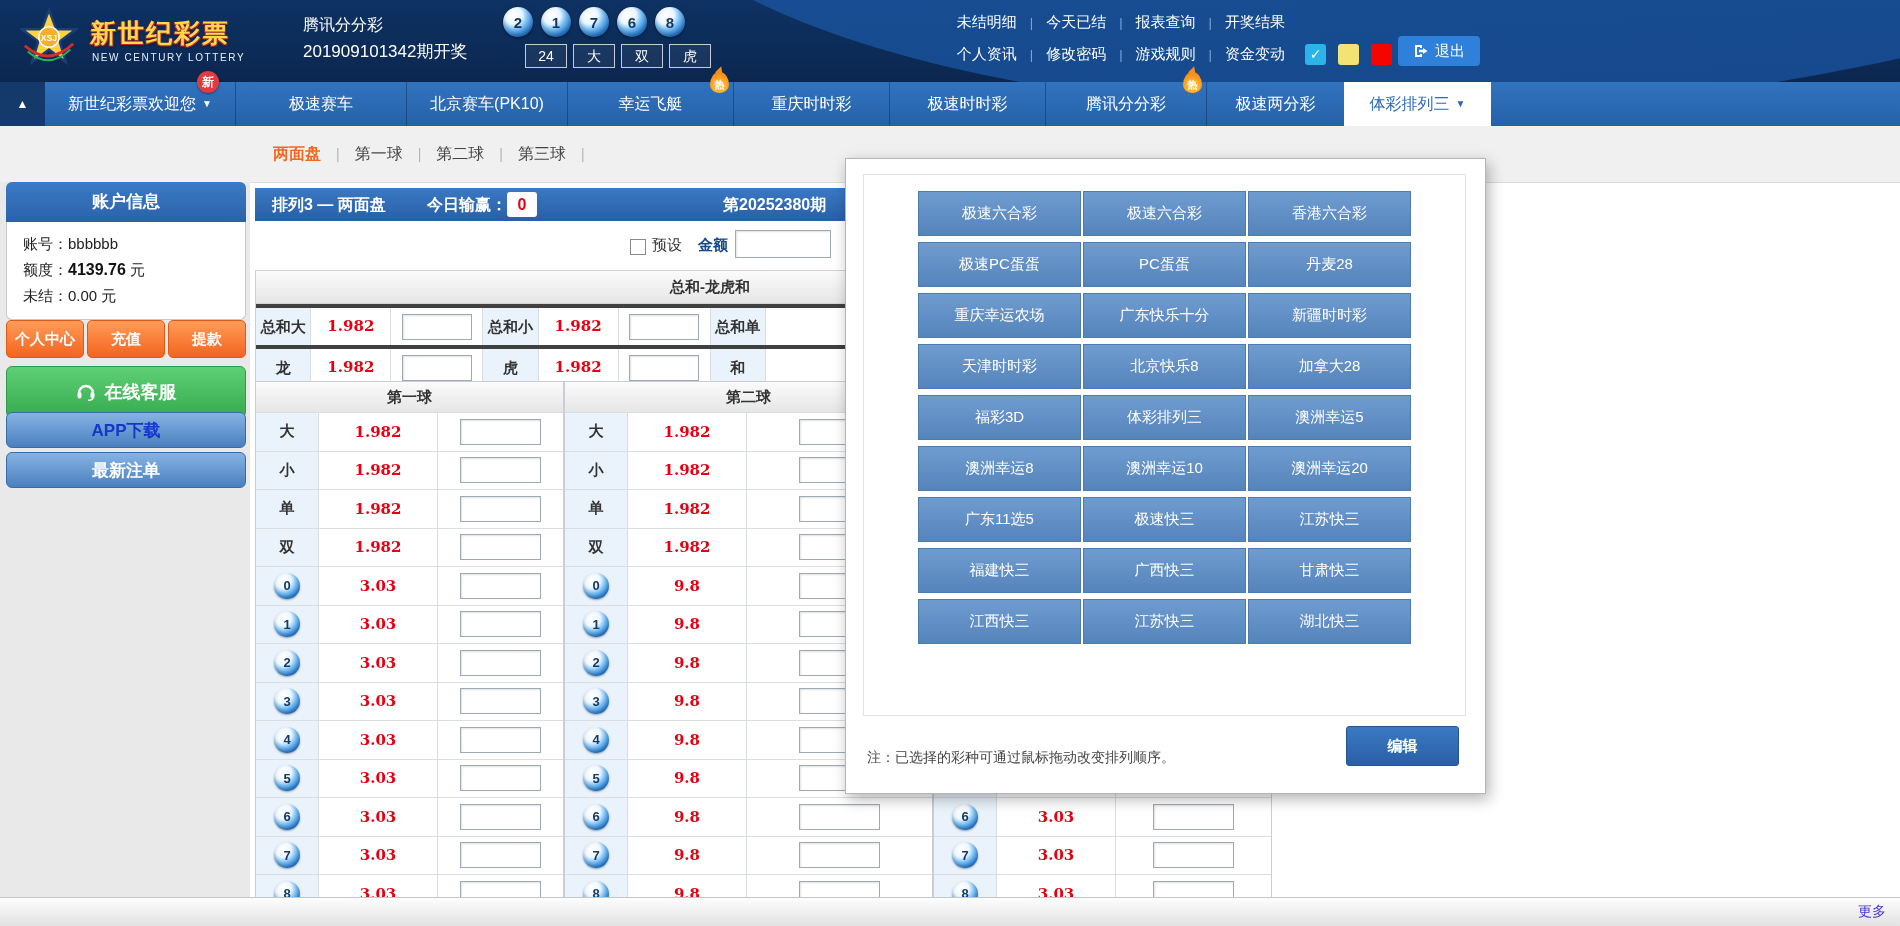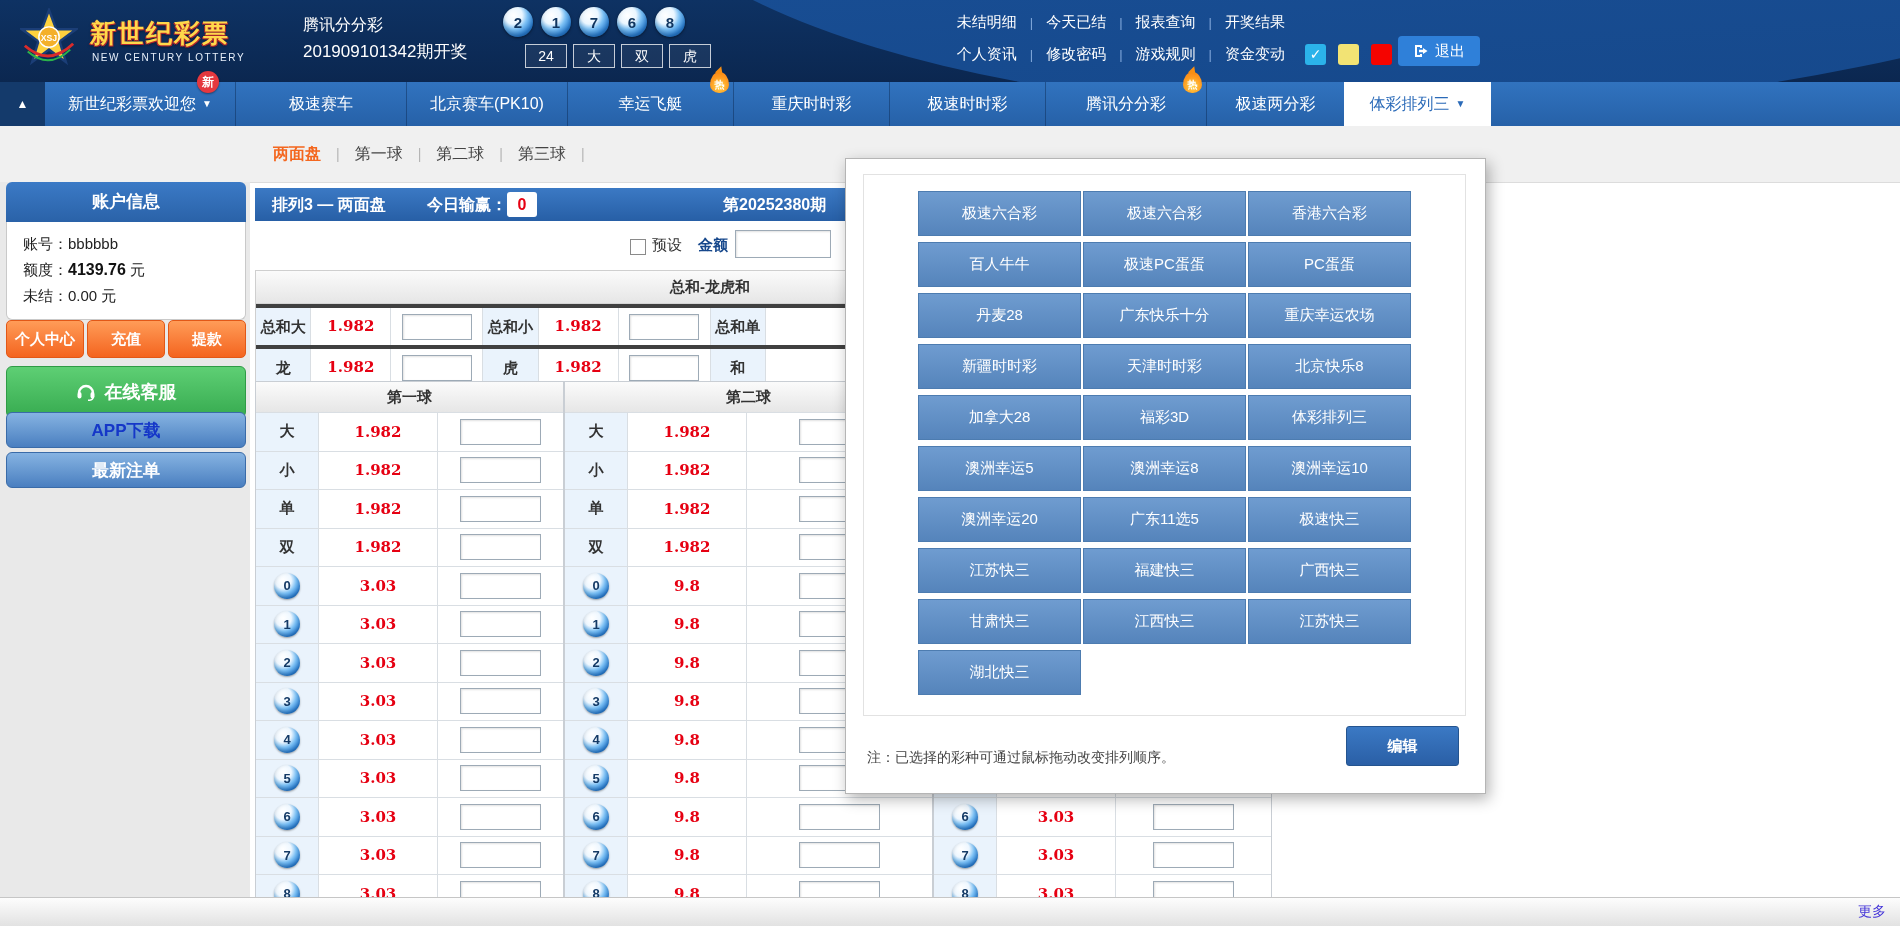--- a/index.html
+++ b/index.html
@@ -680,26 +680,25 @@
         </div>
       </div>
     </div>
 
   <div class="panel">
     <div class="panel-inner">
       <div class="ggrid">
           <button class="gbtn">极速六合彩</button>
           <button class="gbtn">极速六合彩</button>
           <button class="gbtn">香港六合彩</button>
-          <button class="gbtn">百人牛牛</button>
           <button class="gbtn">极速PC蛋蛋</button>
           <button class="gbtn">PC蛋蛋</button>
           <button class="gbtn">丹麦28</button>
+          <button class="gbtn">重庆幸运农场</button>
           <button class="gbtn">广东快乐十分</button>
-          <button class="gbtn">重庆幸运农场</button>
           <button class="gbtn">新疆时时彩</button>
           <button class="gbtn">天津时时彩</button>
           <button class="gbtn">北京快乐8</button>
           <button class="gbtn">加拿大28</button>
           <button class="gbtn">福彩3D</button>
           <button class="gbtn">体彩排列三</button>
           <button class="gbtn">澳洲幸运5</button>
           <button class="gbtn">澳洲幸运8</button>
           <button class="gbtn">澳洲幸运10</button>
           <button class="gbtn">澳洲幸运20</button>

